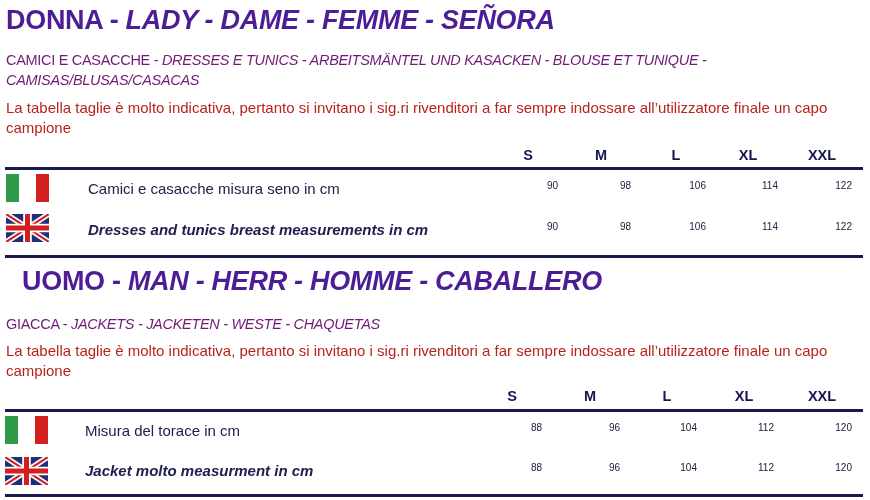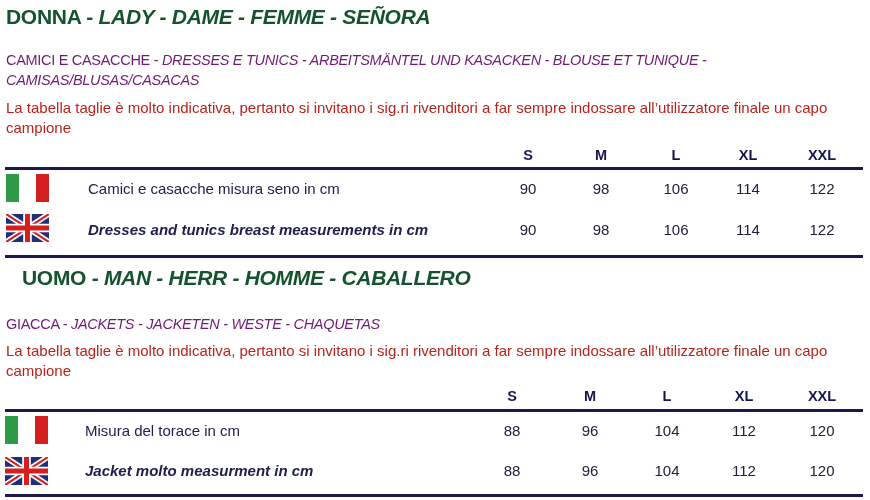--- a/index.html
+++ b/index.html
@@ -1,25 +1,25 @@
 <!DOCTYPE html>
 <html><head>
   <meta charset="utf-8">
   <style>
     html, body { margin:0; padding:0; background:#ffffff; }
     body { width:870px; height:500px; position:relative; overflow:hidden; font-family:"Liberation Sans", sans-serif; color:#15154f; }
     .abs { position:absolute; }
-    .h1 { font-size:21px; font-weight:bold; letter-spacing:-0.3px; color:#14532d; white-space:nowrap; }
+    .h1 { font-size:27px; font-weight:bold; letter-spacing:-0.3px; color:#4c1d95; white-space:nowrap; }
     .h1 i { font-style:italic; }
     .h2 { font-size:14.5px; font-weight:normal; color:#701a75; letter-spacing:-0.3px; line-height:20px; }
     .h2 i { font-style:italic; }
     .note { font-size:15px; color:#b8241c; line-height:20px; }
     .rule { position:absolute; left:5px; width:858px; height:3px; background:#1a1a4a; }
     .sizehdr { position:absolute; font-size:14.5px; font-weight:bold; color:#16164f; text-align:center; width:60px; }
-    .val { position:absolute; font-size:15px; color:#202040; text-align:center; width:60px; }
+    .val { position:absolute; font-size:10px; color:#202040; text-align:right; width:60px; }
     .rowlabel { position:absolute; font-size:15px; color:#202050; white-space:nowrap; }
     .rowlabel.it { font-style:italic;font-weight:bold; }
     .flag-it { position:absolute; width:43px; height:28px; }
     .flag-it .g { position:absolute; left:0; top:0; width:13px; height:28px; background:#2e9a48; }
     .flag-it .r { position:absolute; right:0; top:0; width:13px; height:28px; background:#d3201f; }
     .flag-uk { position:absolute; width:43px; height:28px; }
   </style>
 </head>
 <body>
 

